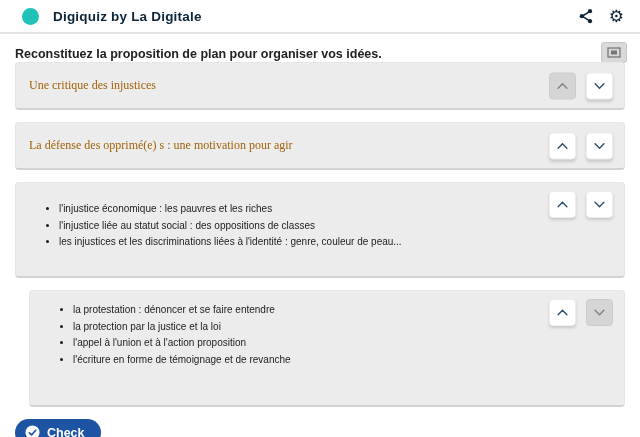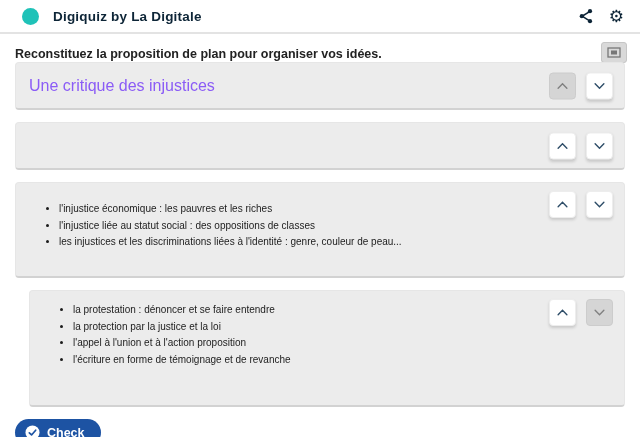--- a/index.html
+++ b/index.html
@@ -72,21 +72,21 @@
     border: 1px solid #e6e6e6;
     border-bottom: 2px solid var(--card-border);
     margin: 0 15px 12px;
     position: relative;
   }
   .text-card {
     height: 48px;
     display: flex; align-items: center;
     padding: 0 100px 0 13px;
   }
-  .card-text { font-size: 16px; color: #8b5cf6; }
+  .card-text { font-size: 12px; color: #a16207; font-family: Liberation Serif, serif; }
   .list-card-3 { height: 96px; padding: 20px 100px 0 13px; }
   .list-card-4 { height: 117px; padding: 13px 100px 0 13px; margin-left: 29px; }
   .card-list {
     margin: 0; padding-left: 30px;
     font-size: 10px; color: #1c1c1c;
   }
   .card-list li { margin: 0 0 5px; line-height: 1.15; }
 
   .card-controls {
     position: absolute; right: 11px;
@@ -175,20 +175,21 @@
       <span class="icon">
         <svg width="11" height="7" viewBox="0 0 12 8">
             <path d="M1 1.5 L6 6.5 L11 1.5" stroke="currentColor" stroke-width="1.6" fill="none" stroke-linecap="round"></path>
           </svg>
       </span>
     </button>
   </div>
 </div>
 
 <div class="card text-card">
+  <span class="card-text">La défense des opprimé(e) s : une motivation pour agir</span>
   <div class="card-controls controls-center">
     <button class="move-btn">
       <span class="icon">
         <svg width="11" height="7" viewBox="0 0 12 8">
             <path d="M1 6.5 L6 1.5 L11 6.5" stroke="currentColor" stroke-width="1.6" fill="none" stroke-linecap="round"></path>
           </svg>
       </span>
     </button>
     <button class="move-btn">
       <span class="icon">

